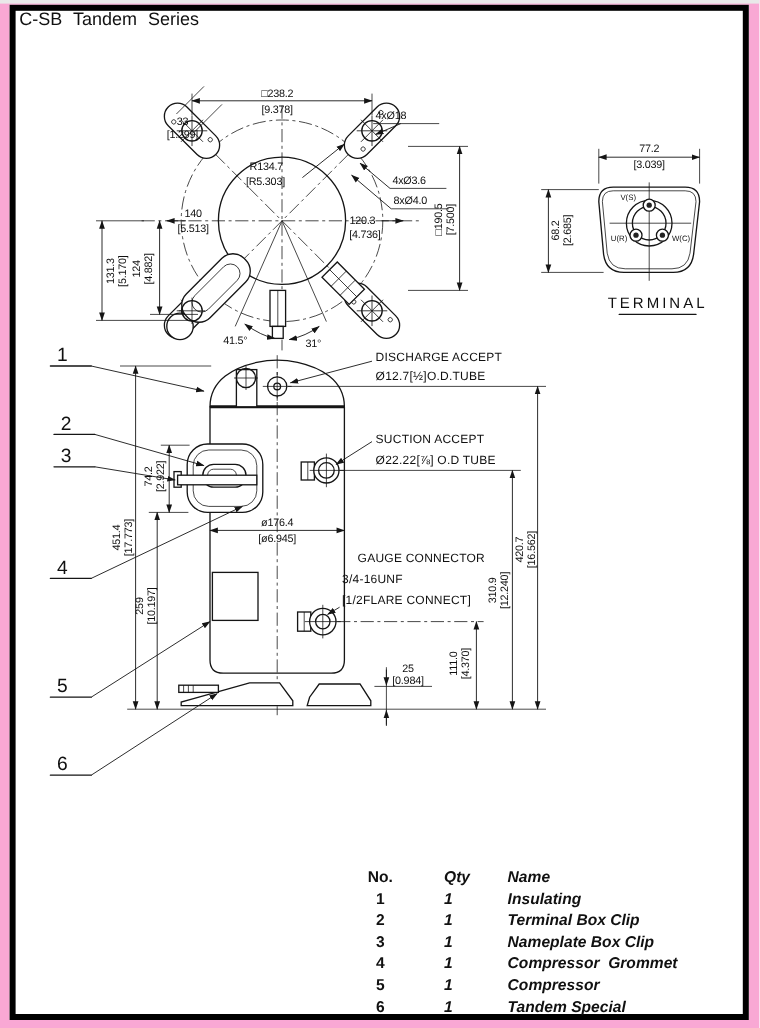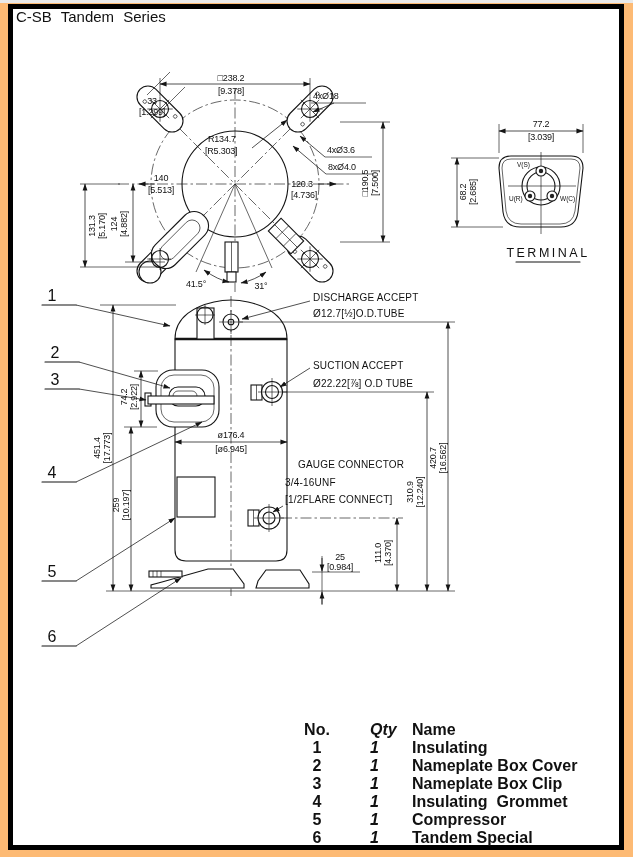--- a/index.html
+++ b/index.html
@@ -1,38 +1,38 @@
 <!DOCTYPE html>
 <html><head>
 <meta charset="utf-8">
 <style>
   html,body{margin:0;padding:0;background:#fff;}
-  .page{position:relative;width:633px;height:857px;background:#fdba74;overflow:hidden;}
+  .page{position:relative;width:633px;height:857px;background:#f9a8d4;overflow:hidden;}
   .topstrip{position:absolute;left:0;top:0;width:633px;height:3px;background:#e9e9e9;}
   .frame{position:absolute;left:8px;top:4px;width:616px;height:846px;border:5px solid #000;box-sizing:border-box;background:#fff;}
   .title{position:absolute;left:16px;top:8px;font-family:"Liberation Sans",sans-serif;font-size:15px;color:#111;word-spacing:5px;}
   svg{position:absolute;left:0;top:0;}
   .ln{stroke:#151515;stroke-width:1.1;fill:none;stroke-linecap:round;}
   .lnf{stroke:#151515;stroke-width:1.1;fill:#fff;}
   .tn{stroke:#151515;stroke-width:0.65;fill:none;}
   .thick{stroke:#151515;stroke-width:2.6;fill:none;}
   .cl{stroke:#151515;stroke-width:0.65;fill:none;stroke-dasharray:11 3 2.5 3;}
   .dim{stroke:#151515;stroke-width:0.75;fill:none;marker-start:url(#ah);marker-end:url(#ah);}
   .dime{stroke:#151515;stroke-width:0.75;fill:none;marker-end:url(#ah);}
   text{font-family:"Liberation Sans",sans-serif;fill:#101010;}
   .dtx{font-size:9px;letter-spacing:-0.2px;}
   .lbl{font-size:10px;letter-spacing:0.2px;}
   .num{font-size:16px;}
   .pin{font-size:6.5px;}
   .cap{font-size:12.5px;letter-spacing:2.5px;}
-  .ptable{position:absolute;left:300px;top:721px;font-family:"Liberation Sans",sans-serif;font-weight:bold;font-size:16px;color:#111;}
+  .ptable{position:absolute;left:300px;top:721px;font-family:"Liberation Sans",sans-serif;font-weight:bold;font-size:13px;color:#111;}
   .prow{display:flex;height:18px;align-items:center;}
   .pc1{width:34px;text-align:center;}
   .pc2{width:40px;margin-left:36px;font-style:italic;}
-  .pc3{margin-left:2px;white-space:pre;}
+  .pc3{margin-left:13px;white-space:pre;font-style:italic;}
 </style>
 </head>
 <body>
 
 <div class="page">
   <div class="topstrip"></div>
   <div class="frame"></div>
   <div class="title">C-SB Tandem Series</div>
 
   <svg width="633" height="857" viewBox="0 0 633 857">
@@ -315,31 +315,31 @@
       <span class="pc3">Name</span>
     </div>
     <div class="prow">
       <span class="pc1">1</span>
       <span class="pc2">1</span>
       <span class="pc3">Insulating</span>
     </div>
     <div class="prow">
       <span class="pc1">2</span>
       <span class="pc2">1</span>
-      <span class="pc3">Nameplate Box Cover</span>
+      <span class="pc3">Terminal Box Clip</span>
     </div>
     <div class="prow">
       <span class="pc1">3</span>
       <span class="pc2">1</span>
       <span class="pc3">Nameplate Box Clip</span>
     </div>
     <div class="prow">
       <span class="pc1">4</span>
       <span class="pc2">1</span>
-      <span class="pc3">Insulating  Grommet</span>
+      <span class="pc3">Compressor  Grommet</span>
     </div>
     <div class="prow">
       <span class="pc1">5</span>
       <span class="pc2">1</span>
       <span class="pc3">Compressor</span>
     </div>
     <div class="prow">
       <span class="pc1">6</span>
       <span class="pc2">1</span>
       <span class="pc3">Tandem Special</span>

